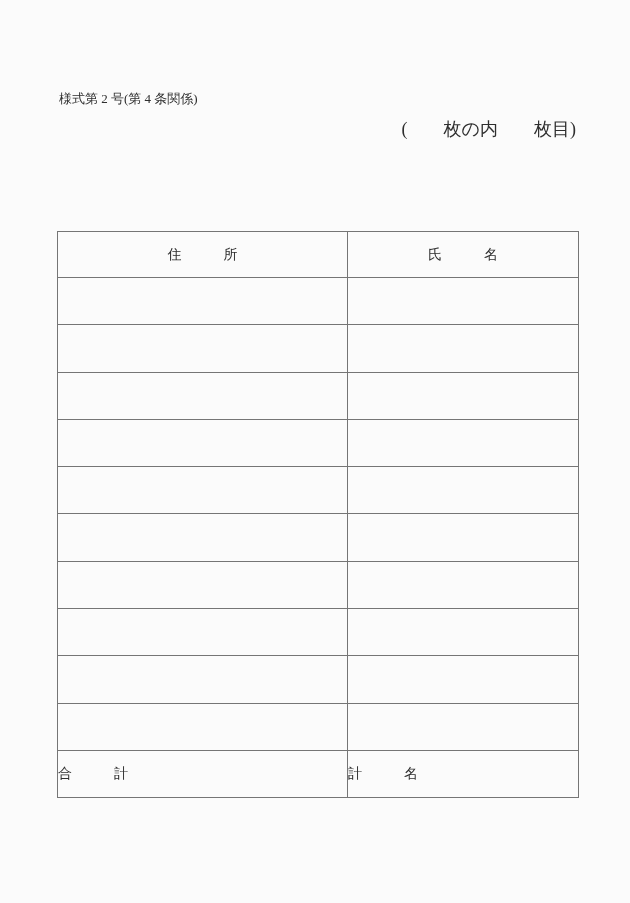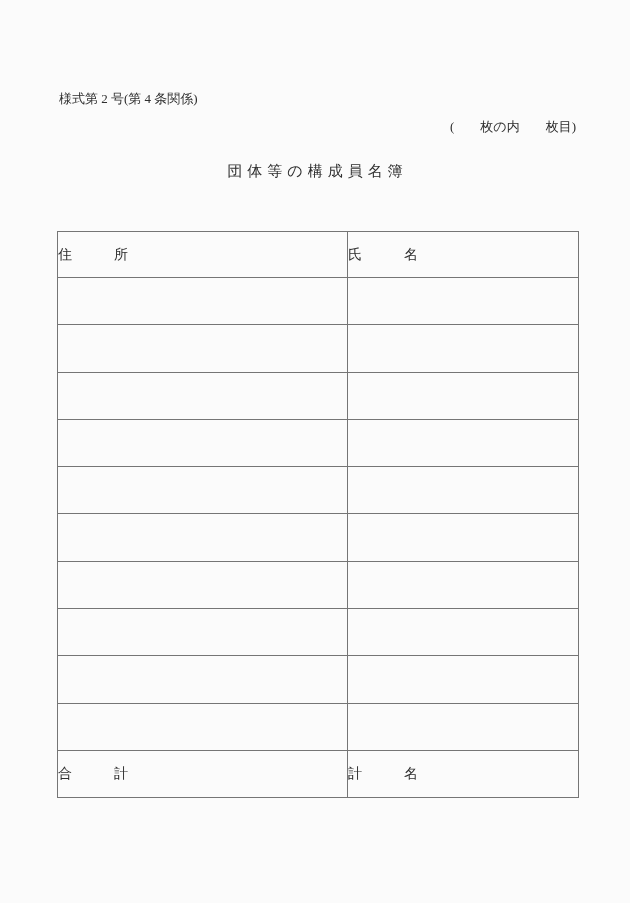--- a/index.html
+++ b/index.html
@@ -21,21 +21,21 @@
     left: 59px;
     top: 91px;
     font-size: 13px;
     line-height: 1.2;
     white-space: pre;
   }
   .page-count {
     position: absolute;
     right: 54px;
     top: 119px;
-    font-size: 13px;
+    font-size: 18px;
     line-height: 1.2;
     white-space: pre;
   }
   .title {
     position: absolute;
     left: 0;
     top: 162px;
     width: 100%;
     text-align: center;
     font-size: 15px;
@@ -69,21 +69,21 @@
     border: 1px solid var(--border-color, #757575);
     padding: 0;
     font-weight: normal;
     white-space: pre;
   }
   .col-address { width: 289px; }
   .col-name   { width: 230px; }
   thead th {
     height: 45px;
     font-size: 14px;
-    text-align: left;
+    text-align: center;
     vertical-align: middle;
   }
   tbody td {
     height: 46.3px;
   }
   tfoot td {
     height: 46px;
     font-size: 14px;
     text-align: left;
     vertical-align: middle;
@@ -91,21 +91,20 @@
 </style>
 </head>
 <body>
 
 <div class="page">
 
   <div class="form-number">様式第 2 号(第 4 条関係)</div>
 
   <div class="page-count">(　　枚の内　　枚目)</div>
 
-  <div class="title">団体等の構成員名簿</div>
 
 
   <table class="roster">
     <thead>
       <tr>
         <th class="col-address">住　　　所</th>
         <th class="col-name">氏　　　名</th>
       </tr>
     </thead>
     <tbody id="member-rows">

